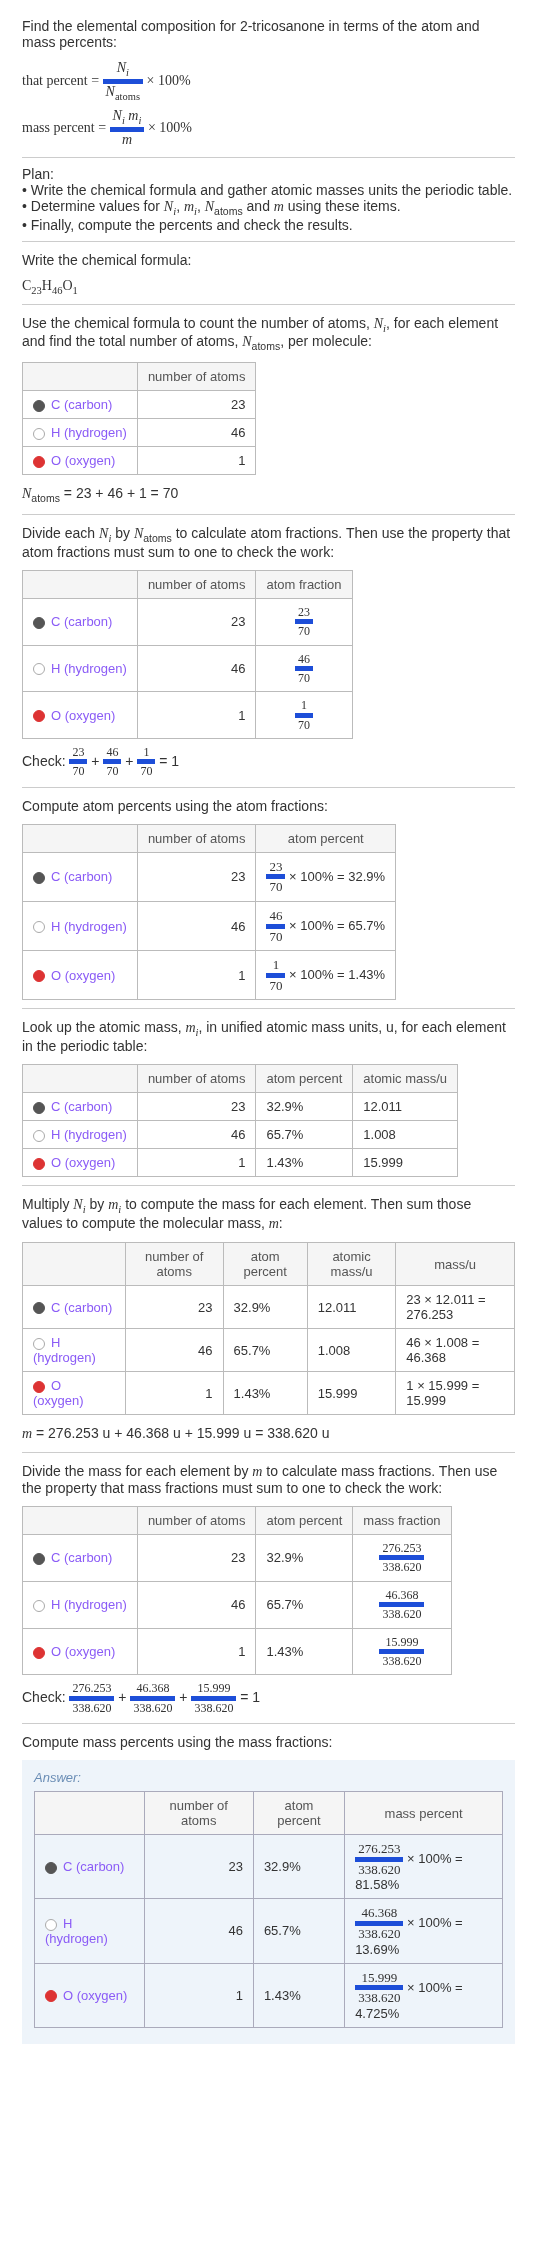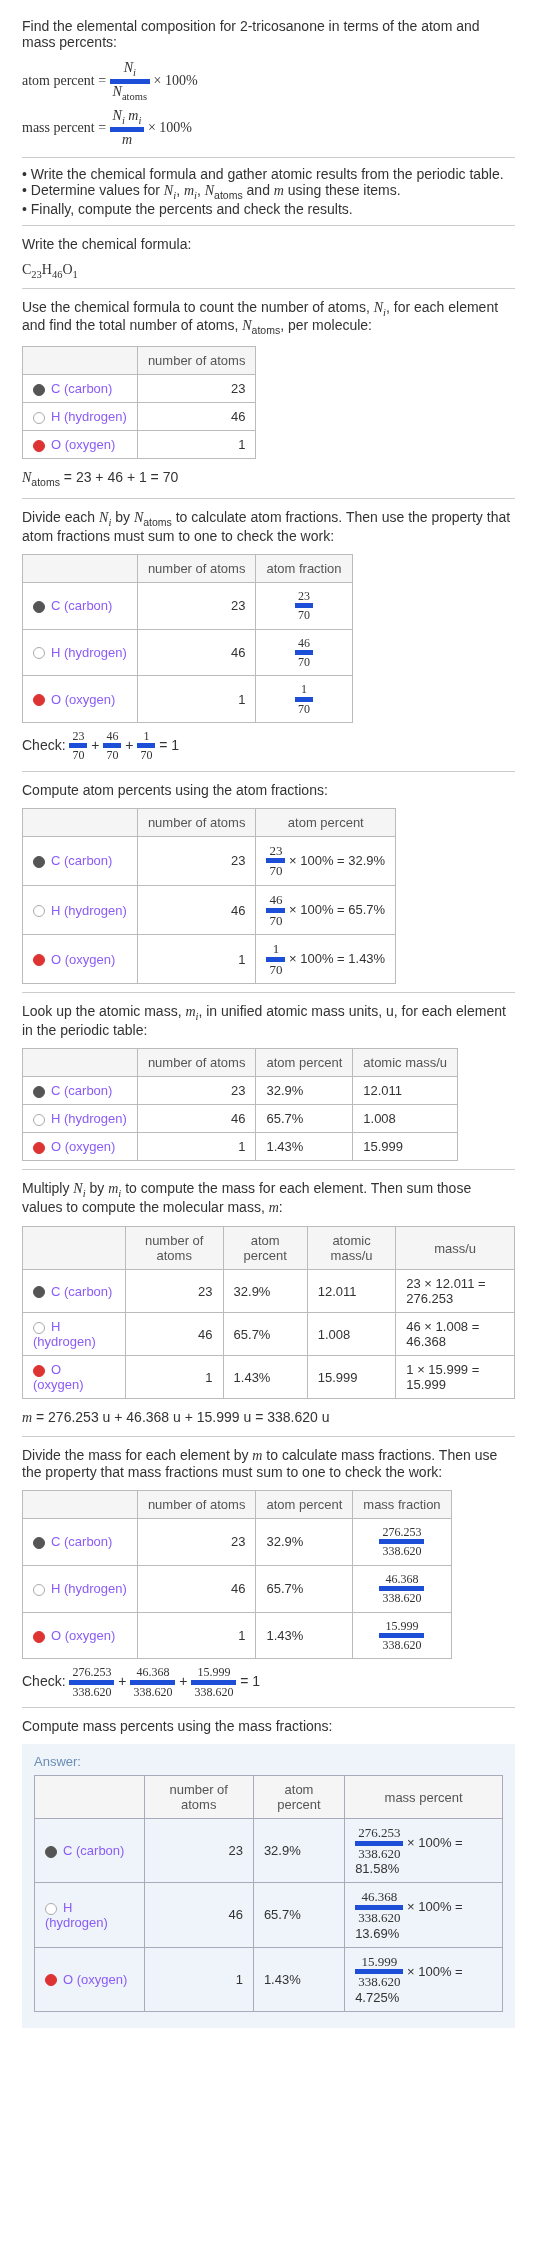--- a/index.html
+++ b/index.html
@@ -77,49 +77,51 @@
   .chemformula { font-family: Georgia, serif; }
   .answer-box {
     background: #eef4fa;
     padding: 10px 12px;
     margin-top: 10px;
   }
   .answer-box .label {
     color: #6a8db5;
     font-size: 13px;
     margin-bottom: 6px;
+    font-style: italic;
   }
   .answer-box table.data {
     background: transparent;
   }
   .answer-box table.data th, .answer-box table.data td {
     border: 1px solid #aab;
   }
   .ital { font-style: italic; font-family: Georgia, serif; }
 </style>
 </head>
 <body>
 
 <div class="content">
 
   <div class="para">Find the elemental composition for 2-tricosanone in terms of the atom and mass percents:</div>
   <div class="formula-line">
-    <span>atom percent = </span>
+    <span>that percent = </span>
     <span class="frac"><span class="num"><span class="ital">N<sub>i</sub></span></span><span class="den"><span class="ital">N</span><sub>atoms</sub></span></span>
     <span> × 100%</span>
   </div>
   <div class="formula-line">
     <span>mass percent = </span>
     <span class="frac"><span class="num"><span class="ital">N<sub>i</sub> m<sub>i</sub></span></span><span class="den"><span class="ital">m</span></span></span>
     <span> × 100%</span>
   </div>
 
   <hr class="sep">
 
-  <div>• Write the chemical formula and gather atomic results from the periodic table.</div>
+  <div>Plan:</div>
+  <div>• Write the chemical formula and gather atomic masses units the periodic table.</div>
   <div>
     <span>• Determine values for </span><span class="ital">N<sub>i</sub></span>, <span class="ital">m<sub>i</sub></span>, <span class="ital">N</span><sub>atoms</sub> and <span class="ital">m</span><span> using these items.</span>
   </div>
   <div>• Finally, compute the percents and check the results.</div>
 
   <hr class="sep">
 
   <div class="para">Write the chemical formula:</div>
   <div class="chemformula">
     <span>C</span><sub>23</sub><span>H</span><sub>46</sub><span>O</span><sub>1</sub>

